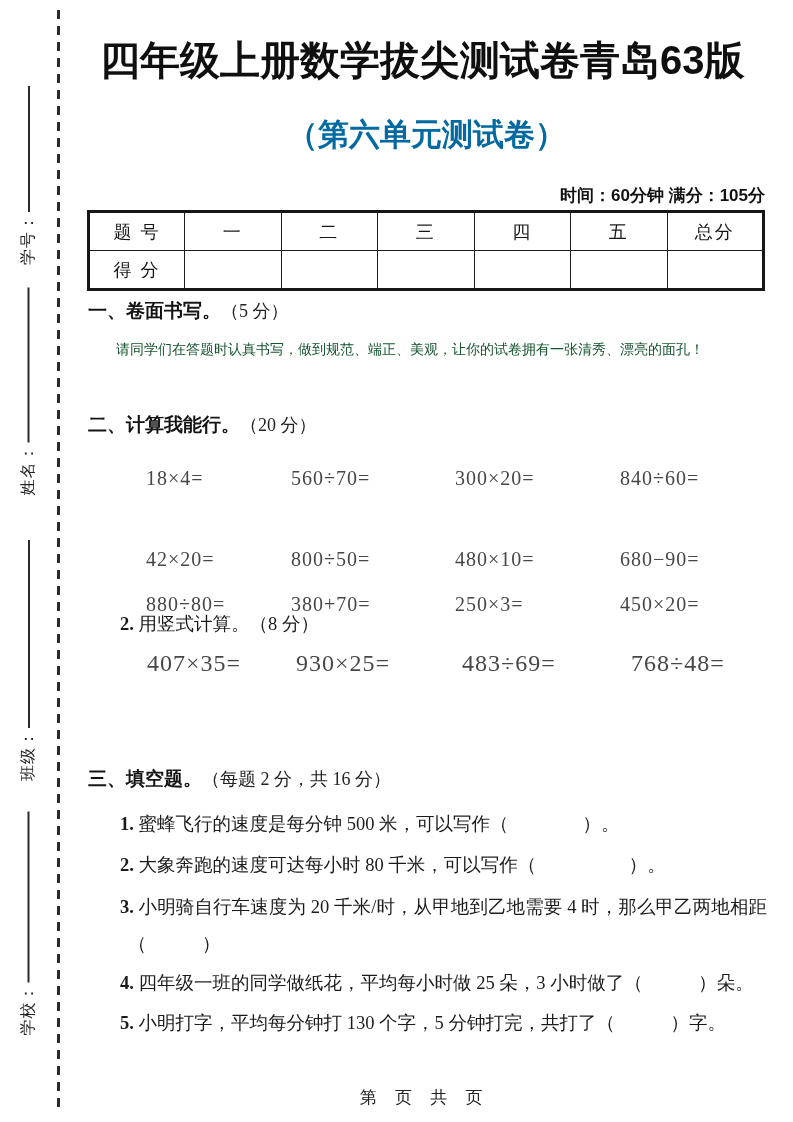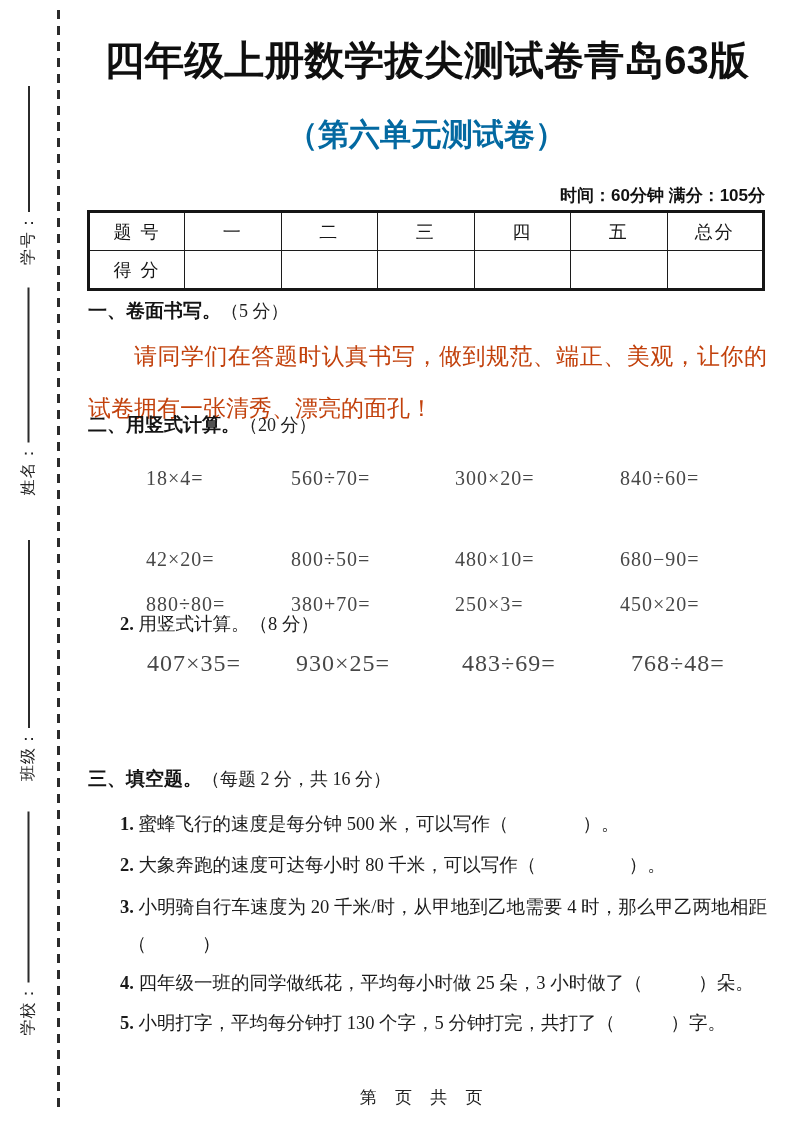--- a/index.html
+++ b/index.html
@@ -20,21 +20,21 @@
   }
   .side-rot {
     transform:rotate(-90deg); white-space:nowrap;
     display:flex; align-items:center;
     font-size:16px; color:#222; letter-spacing:1px;
   }
   .side-line { display:inline-block; height:0; border-bottom:2px solid #2b2b2b; margin-left:2px; }
 
   
   .title {
-    position:absolute; left:88px; top:33px; width:677px; text-align:center;
+    position:absolute; left:100px; top:33px; width:677px; 
     font-family:"Liberation Sans","DejaVu Sans",sans-serif;
     font-weight:700; font-size:40px; color:#0f0f0f; white-space:nowrap;
   }
   .subtitle {
     position:absolute; left:88px; top:114px; width:677px; text-align:center;
     font-family:"Liberation Sans","DejaVu Sans",sans-serif;
     font-weight:700; font-size:31px; color:#0369a1; white-space:nowrap;
   }
   .time-info {
     position:absolute; left:88px; top:184px; width:677px; text-align:right;
@@ -55,22 +55,22 @@
   
   .sec-heading { position:absolute; left:88px; font-size:19px; line-height:22px; white-space:nowrap; color:#141414; }
   .sec-heading .hd { font-family:"Liberation Sans","DejaVu Sans",sans-serif; font-weight:700; }
   .sec-heading .pts { font-size:18px; color:#232323; }
 
   .sub-heading { position:absolute; left:120px; font-size:18.5px; line-height:22px; white-space:nowrap; color:#1a1a1a; }
   .sub-heading .num { font-weight:700; }
 
   .para {
     position:absolute; left:88px; top:331px; width:679px;
-    font-size:23px; line-height:52px; text-indent:2em; text-align:justify;
-    color:#c2410c;
+    font-size:14px; line-height:38px; text-indent:2em; text-align:justify;
+    color:#14532d;
   }
 
   .prob-row { position:absolute; left:88px; width:690px; height:26px; font-size:20px; color:#474747; }
   .prob-row span { position:absolute; top:0; white-space:nowrap; letter-spacing:1px; }
   .c0{left:58px} .c1{left:203px} .c2{left:367px} .c3{left:532px}
   .v0{left:59px} .v1{left:208px} .v2{left:374px} .v3{left:543px}
   .vrow { font-size:24px; }
 
   .fill-q {
     position:absolute; left:88px; width:679px;
@@ -151,21 +151,21 @@
     </tr>
   </tbody>
     </table>
 
   <div class="sec-heading" style="top:300px;">
     <span class="hd">一、卷面书写。</span><span class="pts">（5 分）</span>
   </div>
   <div class="para">请同学们在答题时认真书写，做到规范、端正、美观，让你的试卷拥有一张清秀、漂亮的面孔！</div>
 
   <div class="sec-heading" style="top:414px;">
-    <span class="hd">二、用竖式计算。</span><span class="pts">（20 分）</span>
+    <span class="hd">二、计算我能行。</span><span class="pts">（20 分）</span>
   </div>
 
 
   <div class="prob-row" style="top:467px;">
     <span class="c0">18×4=</span>
     <span class="c1">560÷70=</span>
     <span class="c2">300×20=</span>
     <span class="c3">840÷60=</span>
   </div>
   <div class="prob-row" style="top:548px;">

